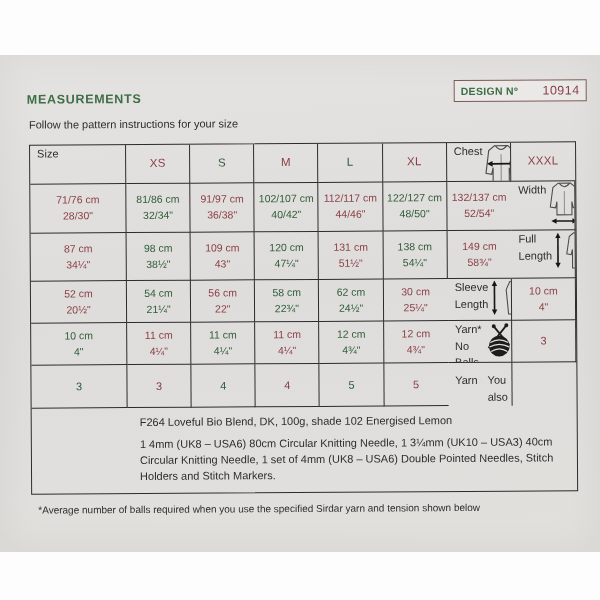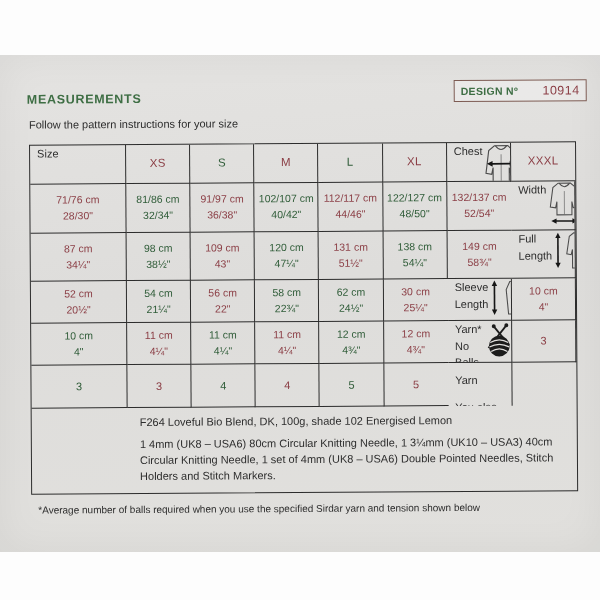--- a/index.html
+++ b/index.html
@@ -56,21 +56,21 @@
     flex-direction:row; align-items:flex-start; justify-content:space-between;
     text-align:left; font-size:11px; padding:0 6px 0 7px;
   }
   .lbl .lbl-text { max-width:52px; }
   .size-hd { font-size:11.5px; letter-spacing:0.3px; }
   .c-m { color:#8b3e45; }
   .c-g { color:#2f5c38; }
   .balls { font-size:11px; }
 
   .yarn-lbl {
-    flex-direction:column; align-items:flex-start; justify-content:flex-start;
+    flex-direction:row; align-items:flex-start; justify-content:flex-start;
     text-align:left; font-size:11px; padding:9px 6px 0 7px; gap:10px;
   }
   .yarn-content {
     grid-column:2 / 9;
     align-items:flex-start; justify-content:flex-start;
     text-align:left; font-size:11px; padding:7px 10px 0 12px; line-height:1.45;
   }
   .yarn-content .p2 { margin-top:6px; }
 
   .footnote {

